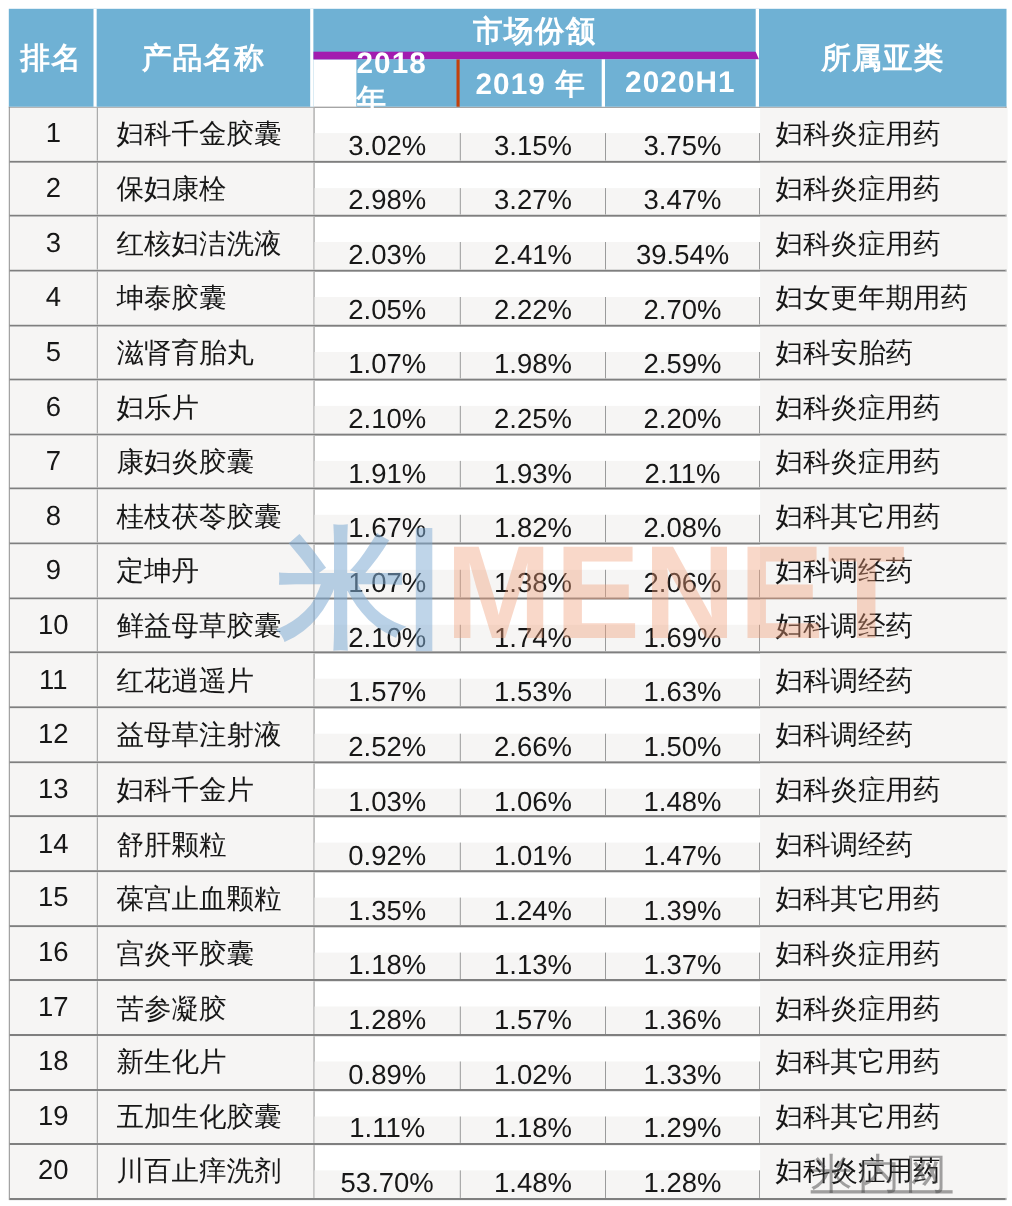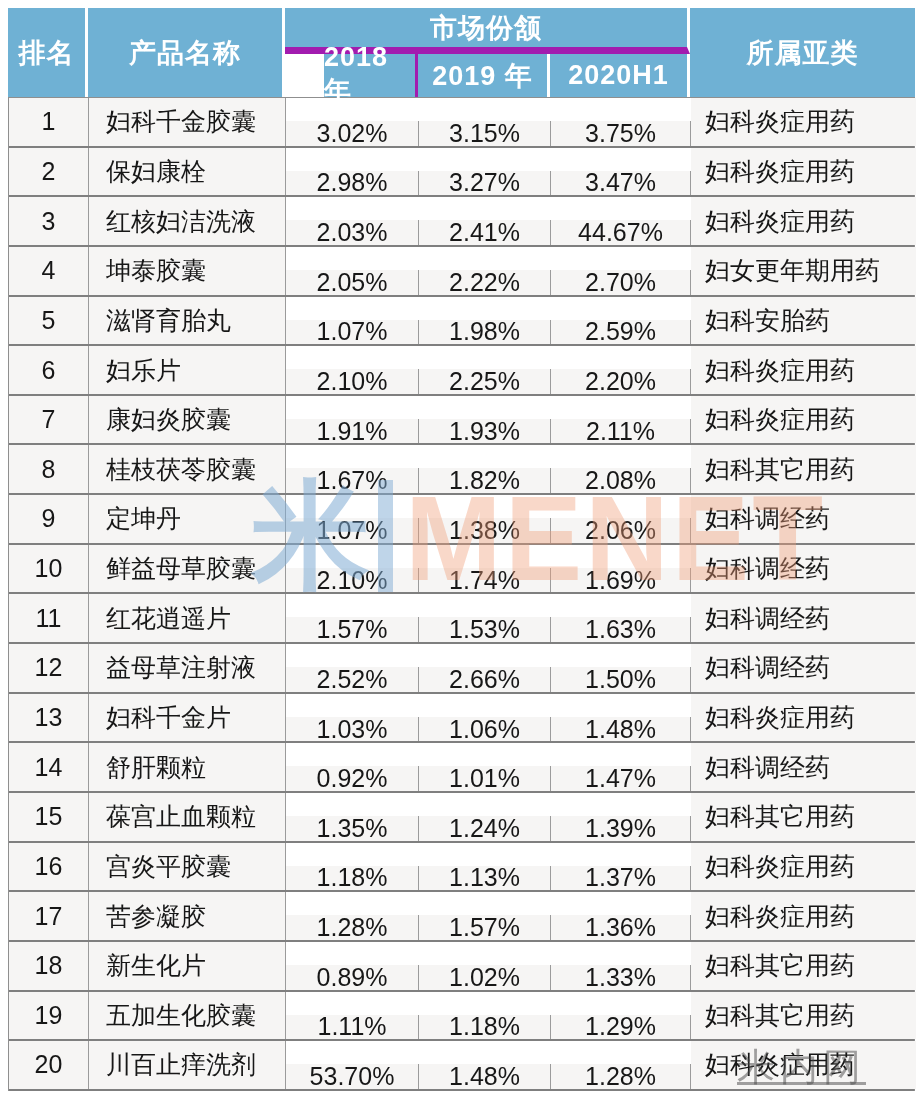--- a/index.html
+++ b/index.html
@@ -28,21 +28,21 @@
     color:#ffffff;
     font-weight:bold;
     font-size:27px;
     letter-spacing:1px;
     display:flex;align-items:center;justify-content:center;
     box-sizing:border-box;
   }
   .th-rank{grid-column:1;grid-row:1/3;border-right:3px solid #fff;}
   .th-product{grid-column:2;grid-row:1/3;border-right:3px solid #fff;}
   .th-share{grid-column:3/6;grid-row:1;border-right:3px solid #fff;border-bottom:7px solid #a21caf;}
-  .th-y1{grid-column:3;grid-row:2;border-right:3px solid #a21caf;margin-left:39px;}
+  .th-y1{grid-column:3;grid-row:2;border-right:3px solid #c2410c;margin-left:39px;}
   .th-y2{grid-column:4;grid-row:2;border-right:3px solid #fff;}
   .th-y3{grid-column:5;grid-row:2;border-right:3px solid #fff;}
   .th-subcat{grid-column:6;grid-row:1/3;}
   
   .tbody{
     border-top:1px solid #8f8f8f;
     border-left:1px solid #8f8f8f;
     border-right:1px solid #8f8f8f;
     box-sizing:border-box;
   }
@@ -126,21 +126,21 @@
     <div class="cell c-val">3.27%</div>
     <div class="cell c-val">3.47%</div>
     <div class="cell c-subcat">妇科炎症用药</div>
   </div>
 
   <div class="cols row">
     <div class="cell c-rank">3</div>
     <div class="cell c-product">红核妇洁洗液</div>
     <div class="cell c-val">2.03%</div>
     <div class="cell c-val">2.41%</div>
-    <div class="cell c-val">44.67%</div>
+    <div class="cell c-val">39.54%</div>
     <div class="cell c-subcat">妇科炎症用药</div>
   </div>
 
   <div class="cols row">
     <div class="cell c-rank">4</div>
     <div class="cell c-product">坤泰胶囊</div>
     <div class="cell c-val">2.05%</div>
     <div class="cell c-val">2.22%</div>
     <div class="cell c-val">2.70%</div>
     <div class="cell c-subcat">妇女更年期用药</div>

